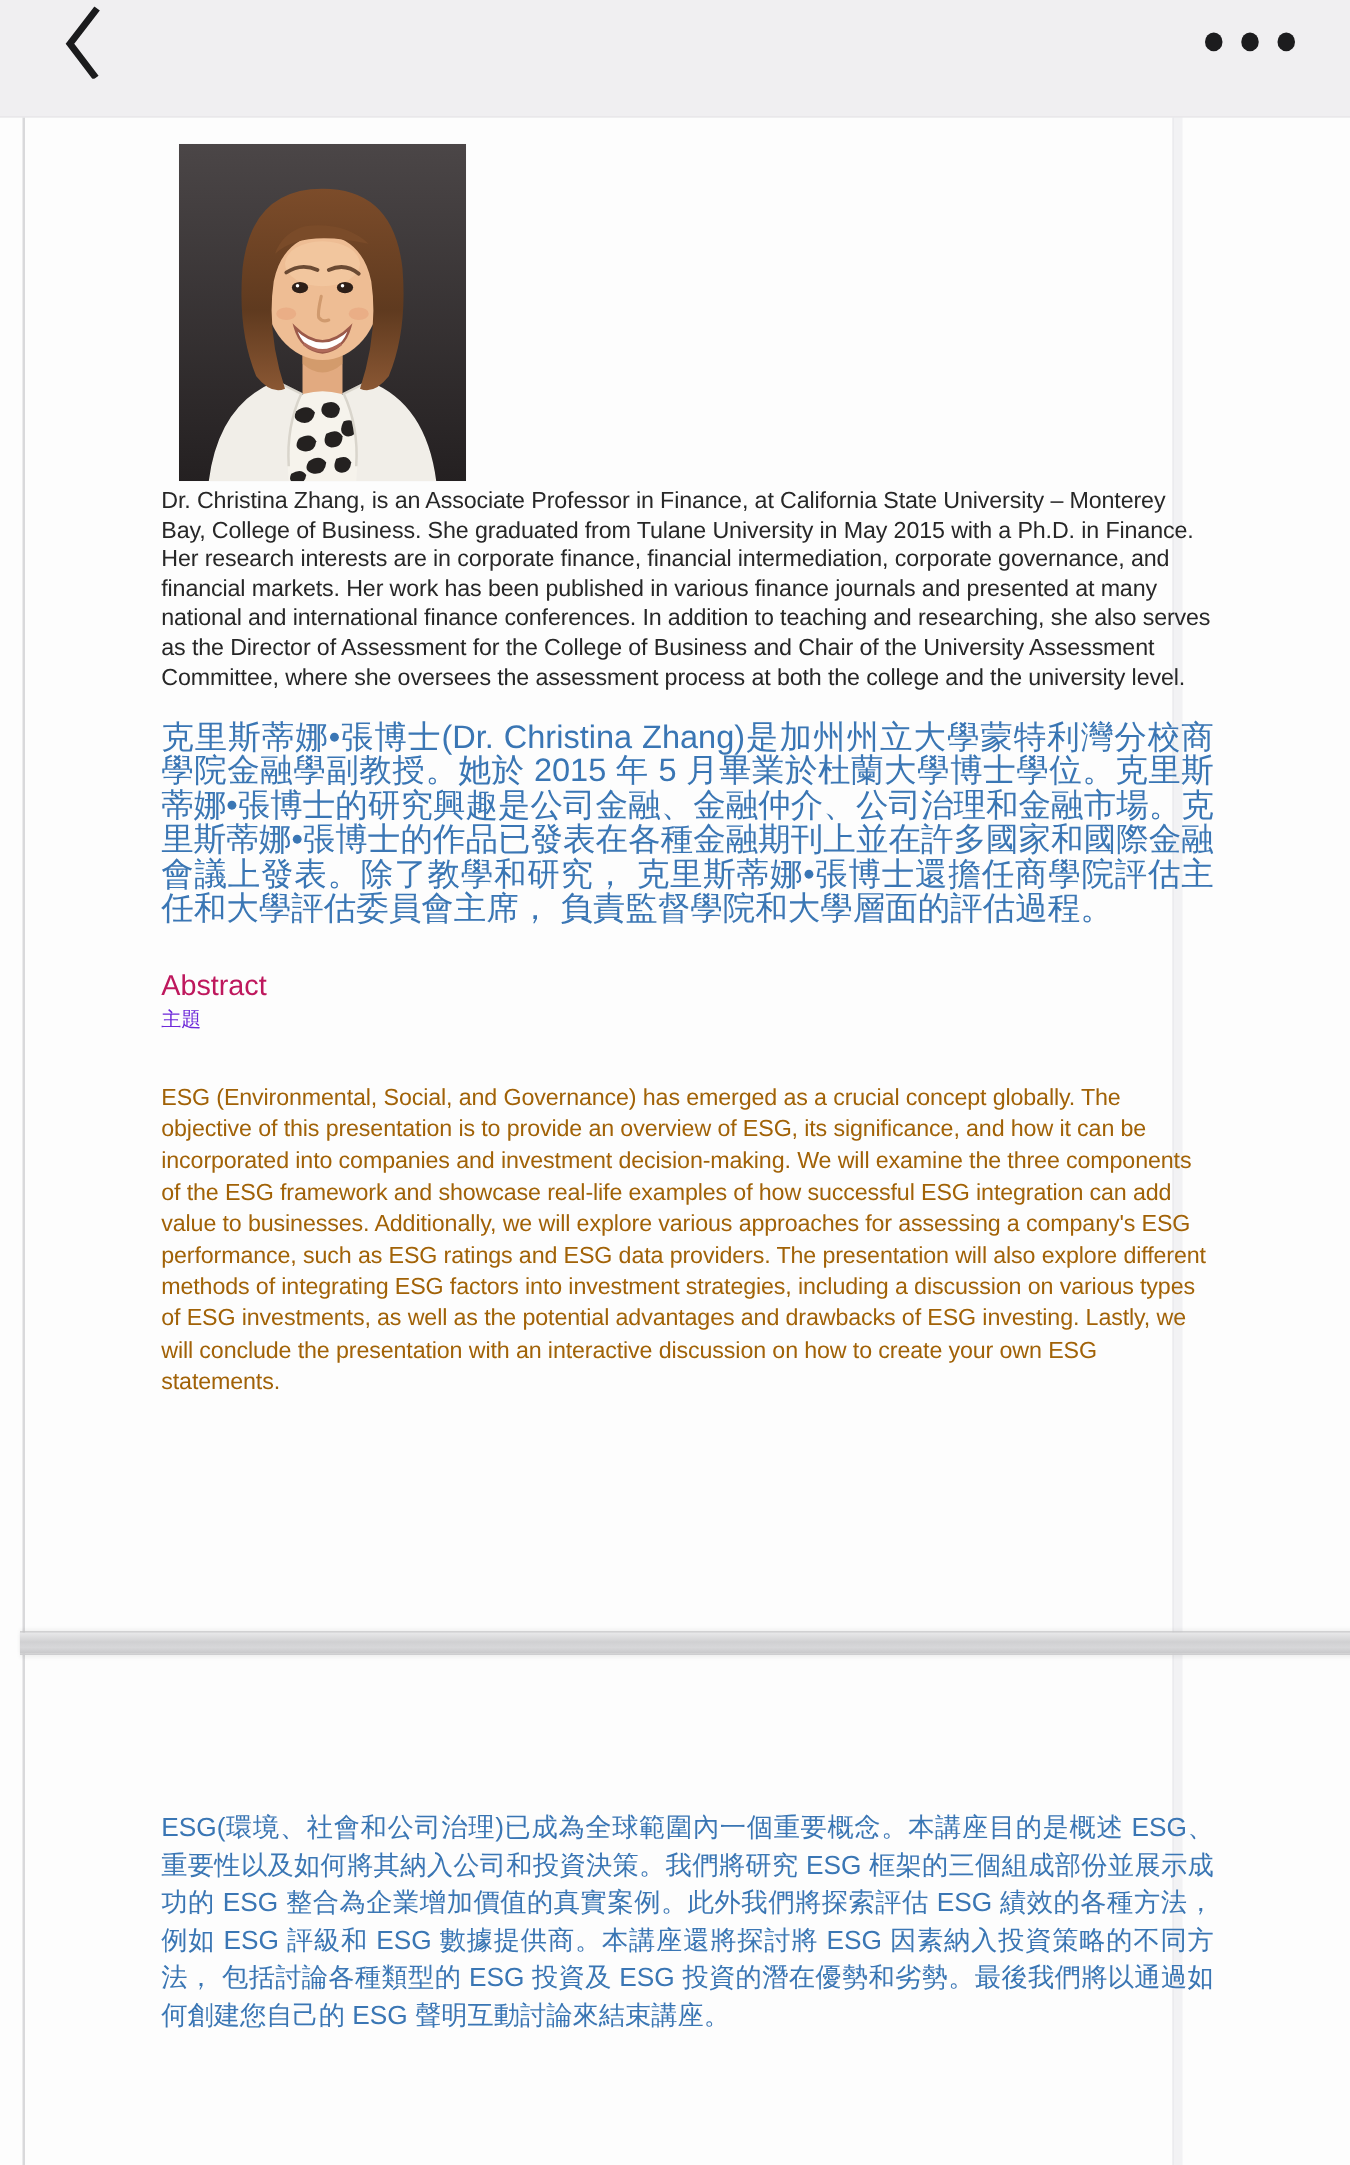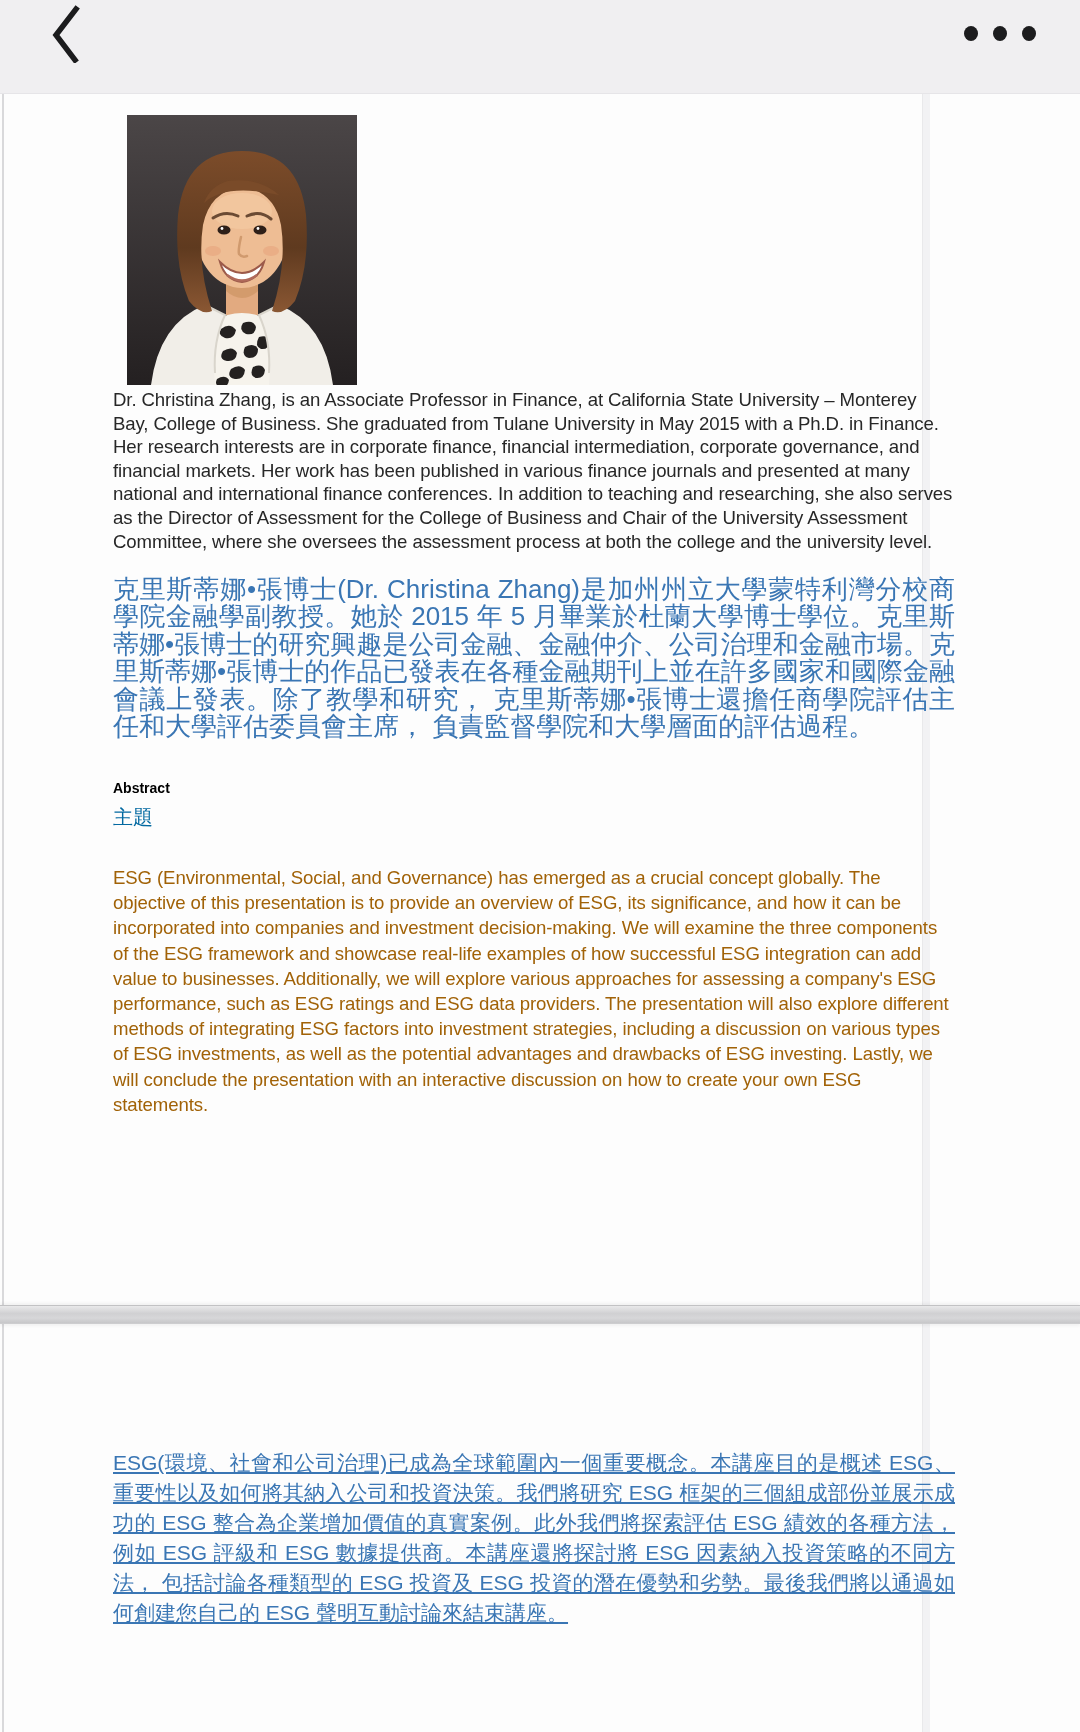--- a/index.html
+++ b/index.html
@@ -24,21 +24,21 @@
   }
   .more-btn{
     position:absolute;left:964px;top:14px;width:72px;height:38px;
     background:none;border:none;padding:0;cursor:pointer;
     display:flex;align-items:center;justify-content:space-between;
   }
   .dot{width:14px;height:15px;border-radius:50%;background:#1c1c1e;}
 
   
   .doc{
-    position:absolute;top:93px;left:0;width:930px;height:1639px;
+    position:absolute;top:93px;left:16px;width:930px;height:1639px;
     background:#fdfdfd;
   }
   .doc-left-edge{
     position:absolute;left:2px;top:0;width:2px;height:1639px;
     background:#d9d9db;
   }
   .doc-right-edge{
     position:absolute;right:0;top:0;width:7px;height:1639px;
     background:#f2f2f4;border-left:1px solid #e9e9eb;
   }
@@ -54,42 +54,42 @@
     font-size:18.6px;line-height:23.6px;color:#272727;
     letter-spacing:-0.1px;
   }
   .bio-zh{
     position:absolute;left:113px;top:483px;width:842px;
     font-size:26px;line-height:27.4px;color:#3a76b4;
     text-align:justify;text-justify:inter-ideograph;
   }
   .abs-h-en{
     position:absolute;left:113px;top:683px;
-    font-size:14px;line-height:24px;color:#000000;font-weight:bold;
+    font-size:23px;line-height:24px;color:#be185d;
   }
   .abs-h-zh{
     position:absolute;left:113px;top:711px;
-    font-size:20px;line-height:26px;color:#0369a1;
+    font-size:16px;line-height:26px;color:#6d28d9;
   }
   .abs-en{
     position:absolute;left:113px;top:772px;width:842px;
     font-size:18.6px;line-height:25.2px;color:#a16207;
     letter-spacing:-0.1px;
   }
   .page-break{
     position:absolute;left:0;top:1212px;width:1080px;height:17px;
     background:linear-gradient(#e9e9ea, #d0d0d2 45%, #d7d7d9 70%, #c7c7c9);
     border-top:1px solid #c2c2c4;
     border-bottom:1px solid #cdcdcf;
     box-shadow:0 -2px 3px rgba(0,0,0,0.05), 0 2px 3px rgba(0,0,0,0.05);
   }
   .abs-zh{
     position:absolute;left:113px;top:1355px;width:842px;
     font-size:21px;line-height:30px;color:#3a76b4;
-    text-align:justify;text-justify:inter-ideograph;text-decoration:underline;
+    text-align:justify;text-justify:inter-ideograph;
   }
 </style>
 </head>
 <body>
 
 <div class="screen">
 
   <header class="topbar">
     <button class="back-btn" aria-label="Back">
       <span>

